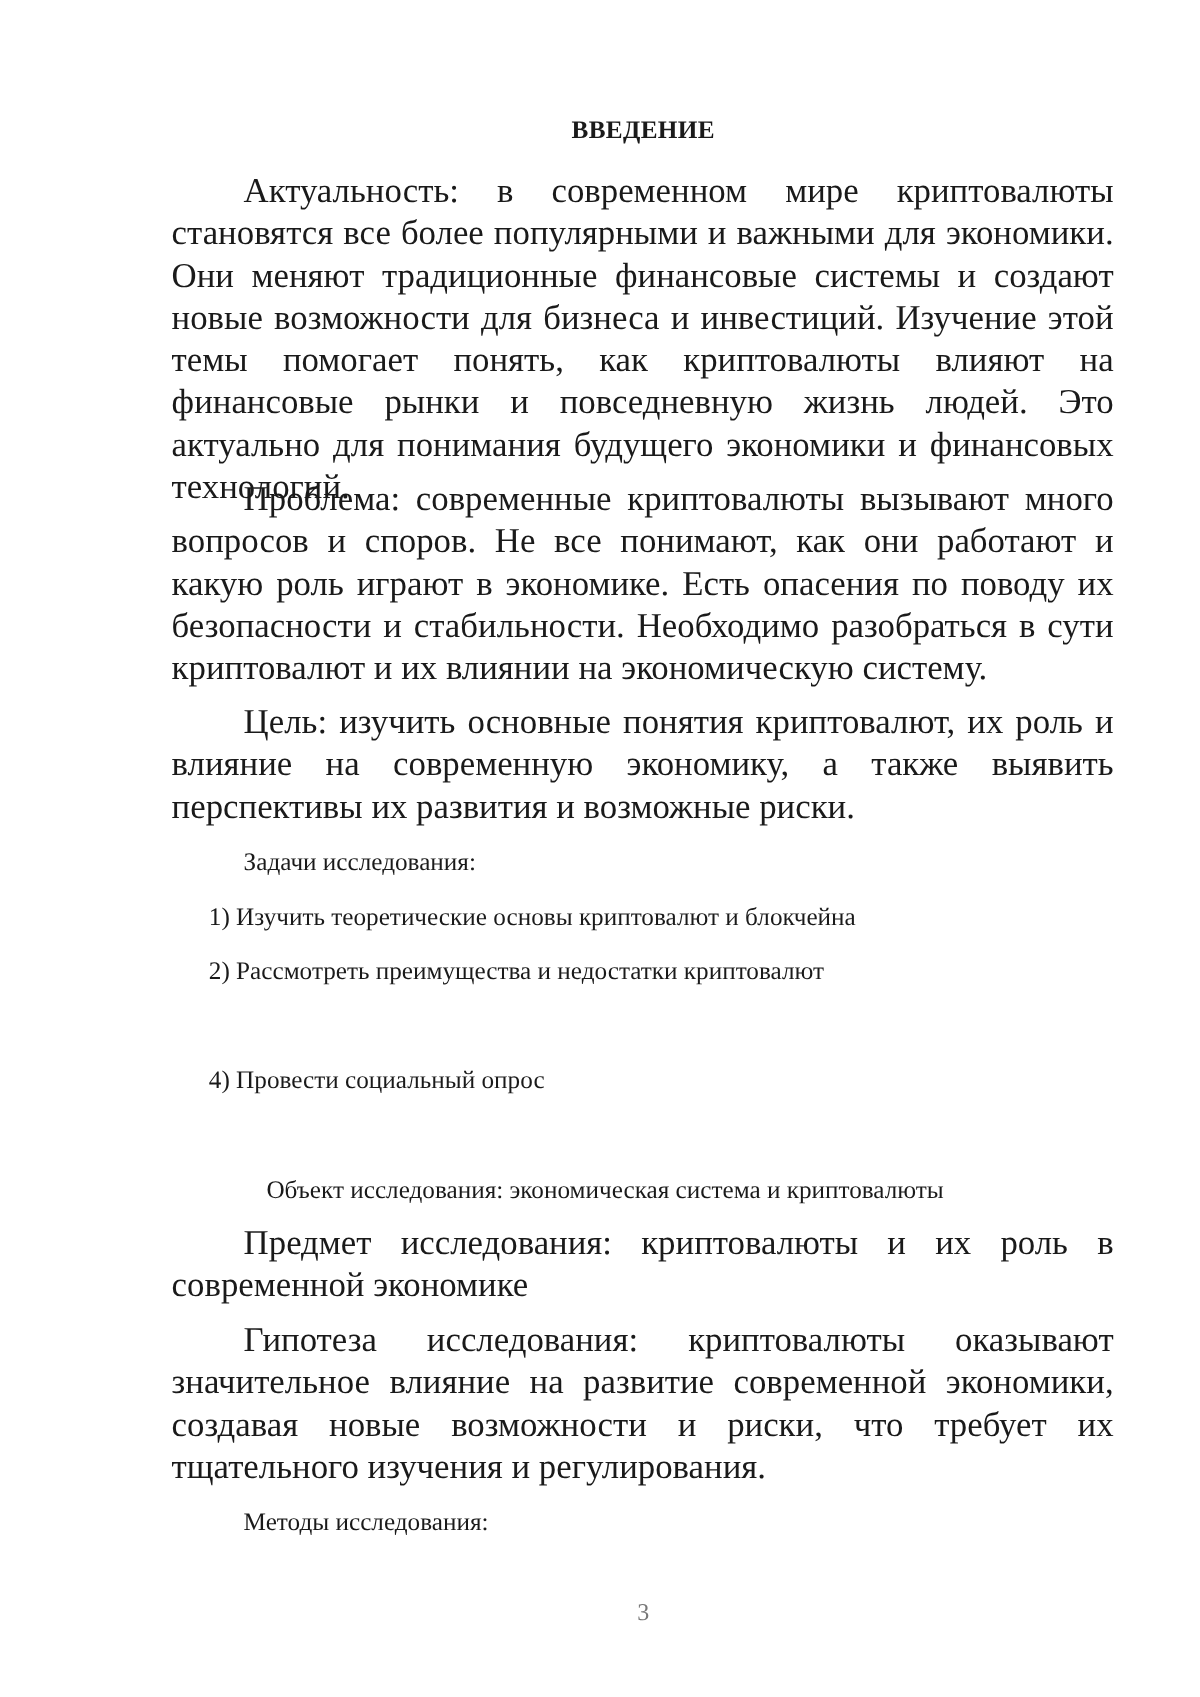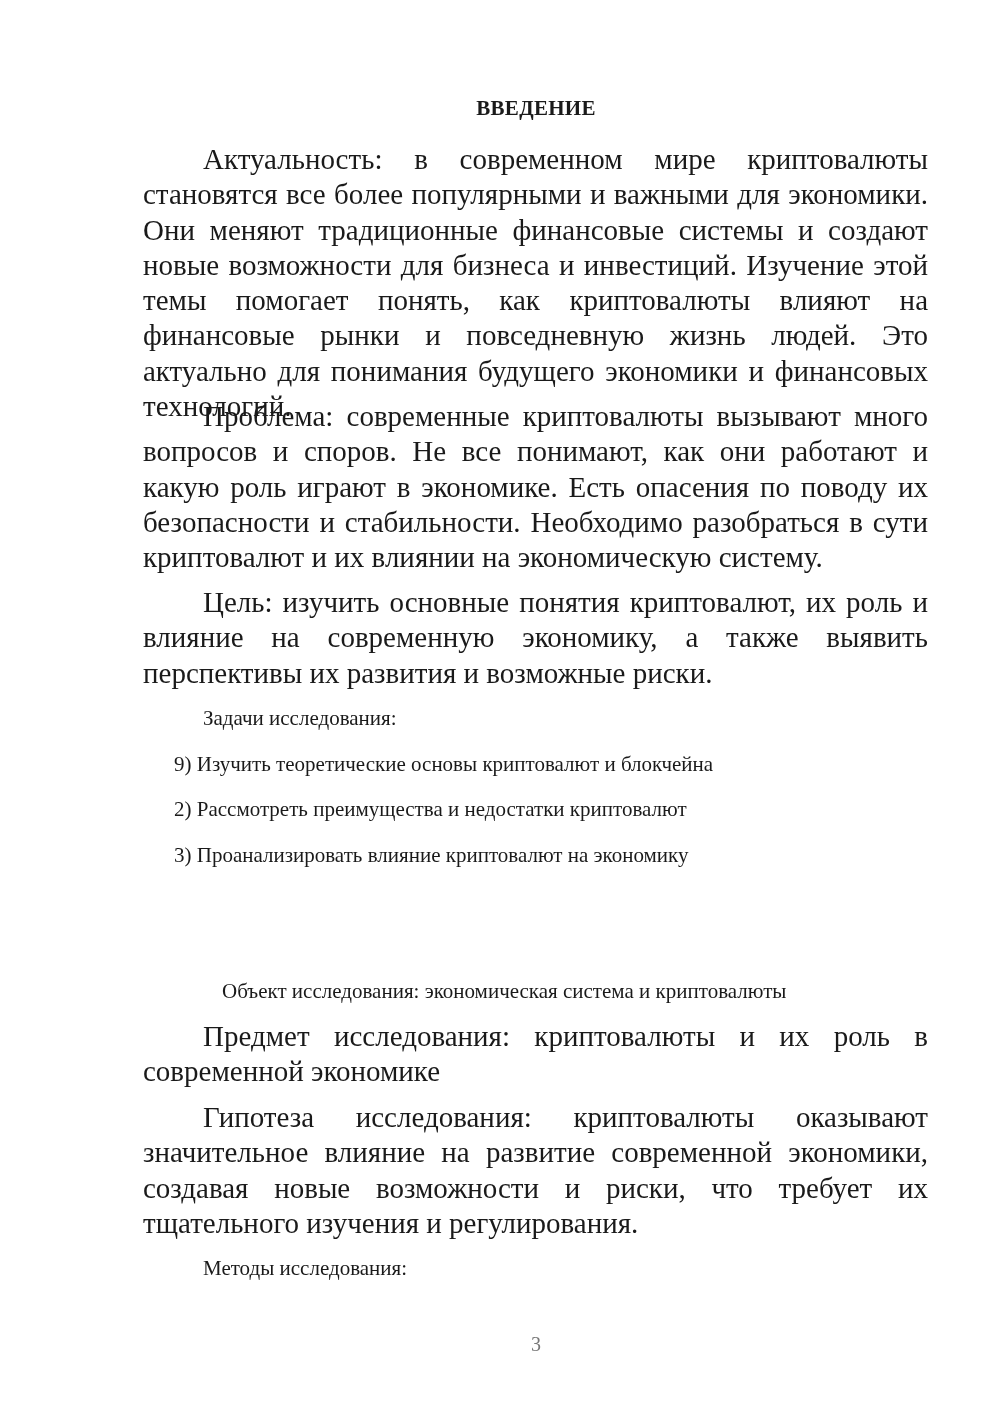--- a/index.html
+++ b/index.html
@@ -23,23 +23,23 @@
   <div class="title">ВВЕДЕНИЕ</div>
 
   <p class="para last-left" style="top:142px; margin:0;">Актуальность: в современном мире криптовалюты становятся все более популярными и важными для экономики. Они меняют традиционные финансовые системы и создают новые возможности для бизнеса и инвестиций. Изучение этой темы помогает понять, как криптовалюты влияют на финансовые рынки и повседневную жизнь людей. Это актуально для понимания будущего экономики и финансовых технологий.</p>
 
   <p class="para last-left" style="top:585px; margin:0;">Цель: изучить основные понятия криптовалют, их роль и влияние на современную экономику, а также выявить перспективы их развития и возможные риски.</p>
 
   <p class="para last-left" style="top:399px; margin:0;">Проблема: современные криптовалюты вызывают много вопросов и споров. Не все понимают, как они работают и какую роль играют в экономике. Есть опасения по поводу их безопасности и стабильности. Необходимо разобраться в сути криптовалют и их влиянии на экономическую систему.</p>
 
   <div class="line" style="top:701px; left:203px;">Задачи исследования:</div>
 
-  <div class="line" style="top:747px; left:174px;">9) Изучить теоретические основы криптовалют и блокчейна</div>
+  <div class="line" style="top:747px; left:174px;">1) Изучить теоретические основы криптовалют и блокчейна</div>
   <div class="line" style="top:792px; left:174px;">2) Рассмотреть преимущества и недостатки криптовалют</div>
-  <div class="line" style="top:838px; left:174px;">3) Проанализировать влияние криптовалют на экономику</div>
+  <div class="line" style="top:883px; left:174px;">4) Провести социальный опрос</div>
 
   <div class="line" style="top:974px; left:203px;margin-left:19px;">Объект исследования: экономическая система и криптовалюты</div>
 
   <p class="para last-left" style="top:1100px; margin:0;">Гипотеза исследования: криптовалюты оказывают значительное влияние на развитие современной экономики, создавая новые возможности и риски, что требует их тщательного изучения и регулирования.</p>
 
   <p class="para last-left" style="top:1019px; margin:0;">Предмет исследования: криптовалюты и их роль в современной экономике</p>
 
   <div class="line" style="top:1251px; left:203px;">Методы исследования:</div>
 
   <div class="pagenum">3</div>

